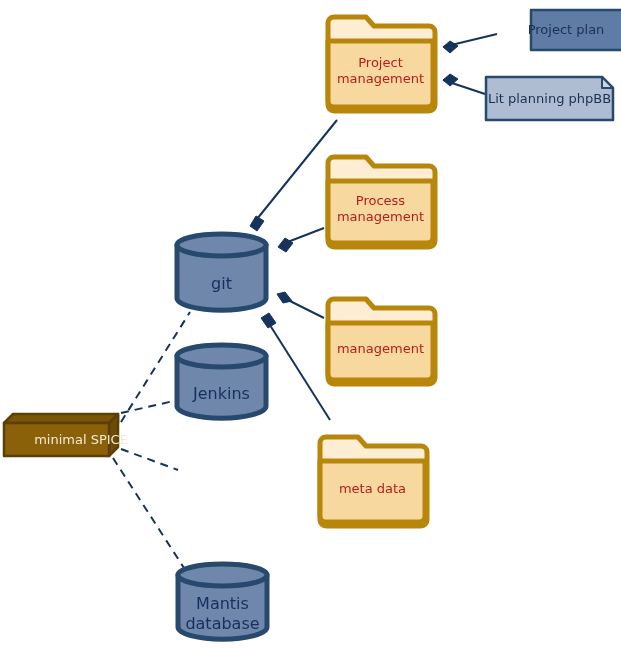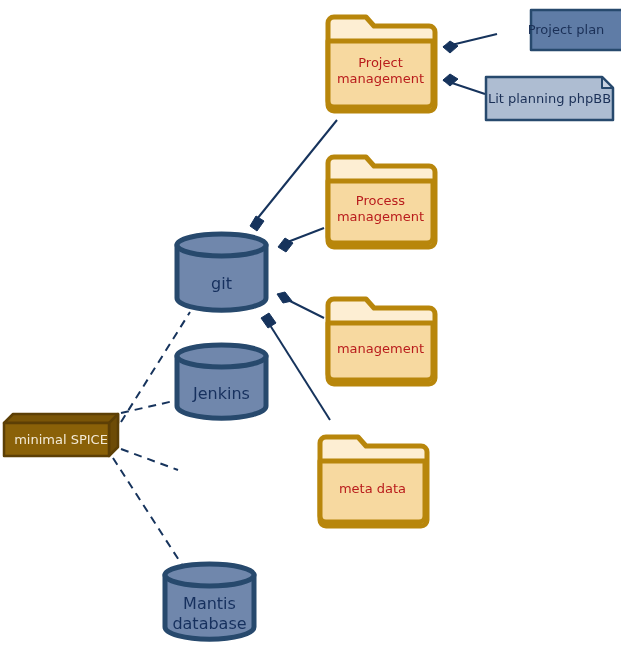--- a/index.html
+++ b/index.html
@@ -60,20 +60,21 @@
   }
   .note .label {
     font-size: 13px;
     color: #1b3057;
   }
   .node3d .label {
     font-size: 13px;
     color: #f3ead7;
     padding-top: 9px;
     box-sizing: border-box;
+    margin-left: 20px;
   }
 </style>
 </head>
 <body>
 
 <div id="diagram">
 
   <svg id="edges" viewBox="0 0 621 649" width="621" height="649">
 
     <g fill="none" stroke="#16335c" stroke-width="2">
@@ -146,21 +147,21 @@
 
   <div class="node database" style="left:173px; top:343px; width:97px; height:76px;">
     <svg width="97" height="76" viewBox="0 0 97 76">
       <path d="M4,13 v50 a44,12 0 0 0 89,0 v-50 z" fill="#7087ac" stroke="#27496d" stroke-width="5" stroke-linejoin="round"></path>
       <ellipse cx="48.5" cy="13" rx="44.5" ry="11" fill="#7087ac" stroke="#27496d" stroke-width="5"></ellipse>
     </svg>
     <div class="label">Jenkins</div>
   </div>
 
 
-  <div class="node database" style="left:161px; top:562px; width:97px; height:78px;text-decoration:underline;">
+  <div class="node database" style="left:174px; top:562px; width:97px; height:78px;text-decoration:underline;">
     <svg width="97" height="78" viewBox="0 0 97 78">
       <path d="M4,13 v52 a44,12 0 0 0 89,0 v-52 z" fill="#7087ac" stroke="#27496d" stroke-width="5" stroke-linejoin="round"></path>
       <ellipse cx="48.5" cy="13" rx="44.5" ry="11" fill="#7087ac" stroke="#27496d" stroke-width="5"></ellipse>
     </svg>
     <div class="label">Mantis
 database</div>
   </div>
 
   <div class="node note" style="left:497px; top:9px; width:105px; height:42px;padding-left:33px;">
     <svg width="105" height="42" viewBox="0 0 105 42">

